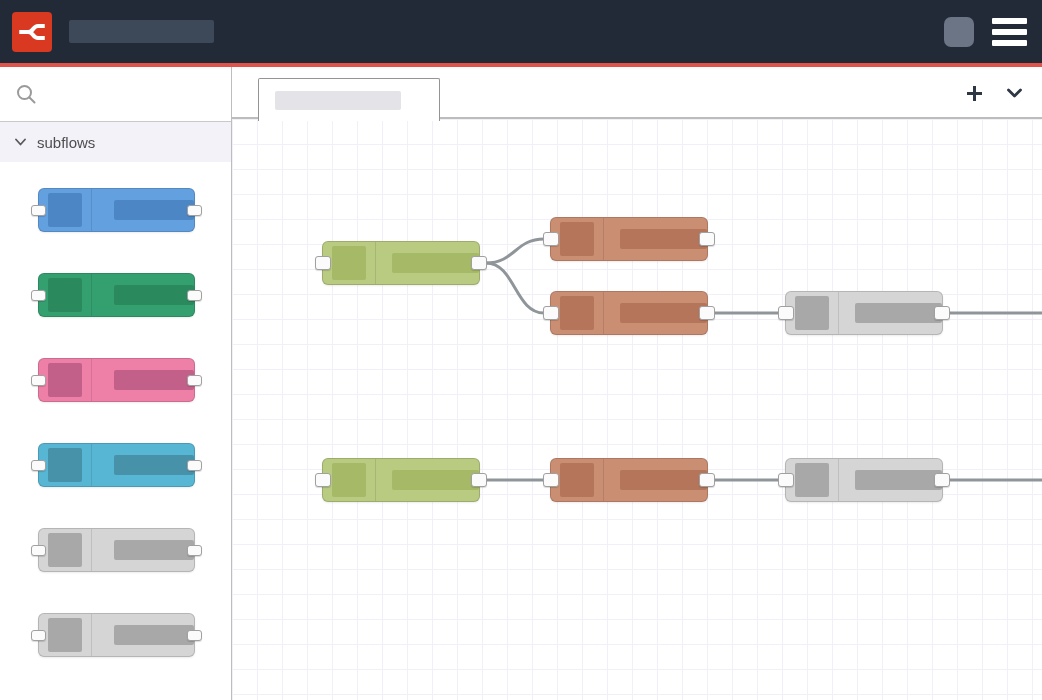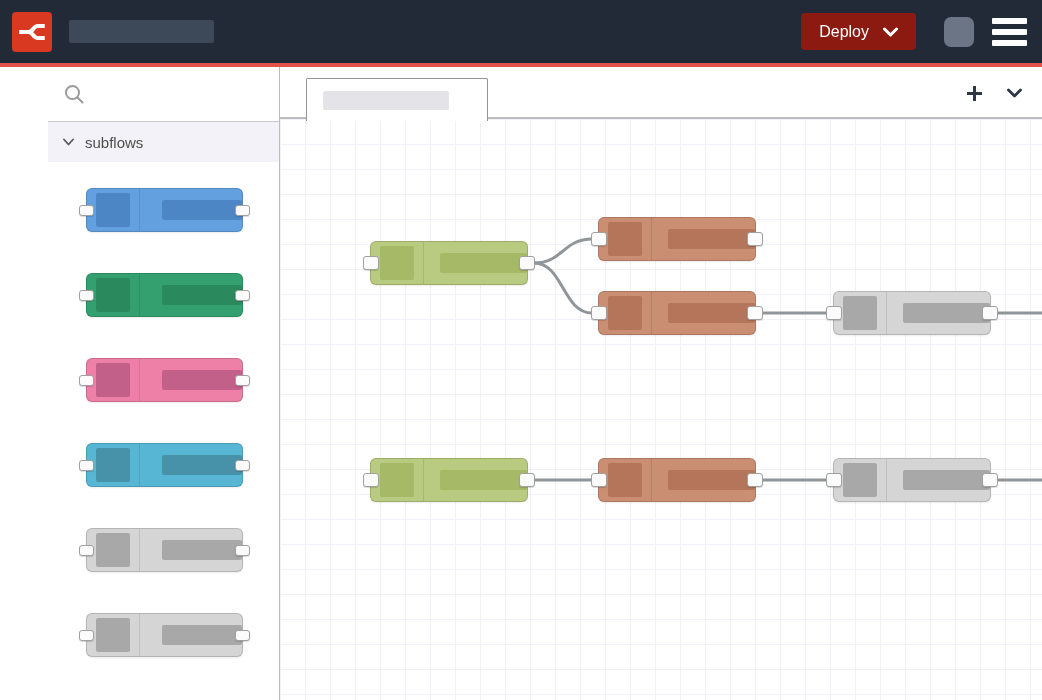--- a/index.html
+++ b/index.html
@@ -19,21 +19,21 @@
     display:flex; align-items:center; gap:14px; cursor:pointer;
     font-family:"Liberation Sans", sans-serif; }
   .avatar { width:30px; height:30px; border-radius:7px; background:#6b7585;
     margin-left:28px; }
   .hamburger { margin-left:18px; width:35px; display:flex; flex-direction:column;
     gap:5px; cursor:pointer; }
   .hamburger span { display:block; height:6px; background:#fff; border-radius:1px; }
   .accent-line { height:4px; background:#e0534b; }
 
   
-  .main { display:flex; height:633px;margin-left:48px; }
+  .main { display:flex; height:633px; }
   .sidebar { width:232px; flex:0 0 auto; background:#fff;
     border-right:1px solid #bdbdbd; display:flex; flex-direction:column; }
   .search-row { height:55px; display:flex; align-items:center; padding-left:16px;
     border-bottom:1px solid #c9c9c9; }
   .section-header { height:40px; background:#f2f2f8; display:flex;
     align-items:center; gap:11px; padding-left:15px; cursor:pointer; }
   .section-header .label { font-size:15px; font-weight:500; color:#4e4e4e; }
   .palette { padding:26px 0 0 38px; }
 
   .pnode { position:relative; width:157px; height:44px; border-radius:6px;
@@ -82,26 +82,20 @@
 <body>
 
 <div class="header">
   <div class="logo">
     <svg width="30" height="30" viewBox="0 0 40 40">
       <path d="M3 20 L15 20 C22 20 21 12 28 12 L37 12 M15 20 C22 20 21 28 28 28 L37 28" fill="none" stroke="#ffffff" stroke-width="5.5" stroke-linecap="butt"></path>
     </svg>
   </div>
   <div class="title-ph"></div>
   <div class="header-spacer"></div>
-  <button class="deploy-btn">
-    <span>Deploy</span>
-    <svg width="15" height="10" viewBox="0 0 15 10">
-      <polyline points="1.5,2 7.5,8 13.5,2" fill="none" stroke="#ffffff" stroke-width="3" stroke-linecap="round" stroke-linejoin="round"></polyline>
-    </svg>
-  </button>
   <div class="avatar"></div>
   <div class="hamburger">
     <span></span>
       <span></span>
       <span></span>
   </div>
 </div>
 <div class="accent-line"></div>
 
 <div class="main">

